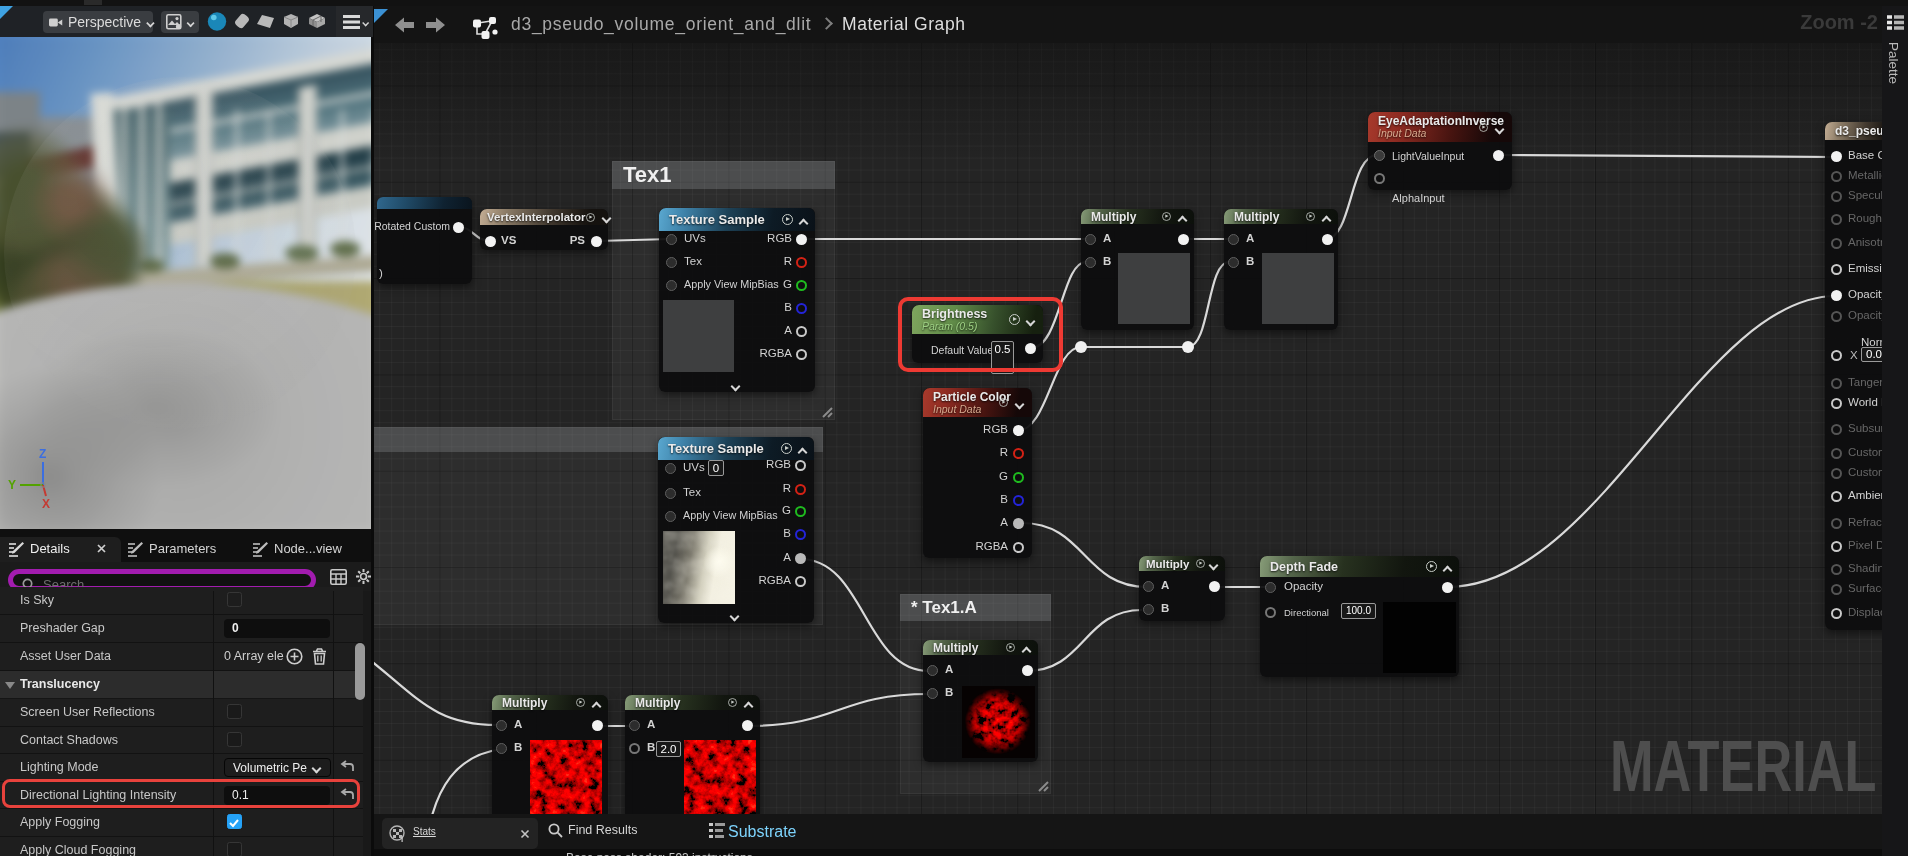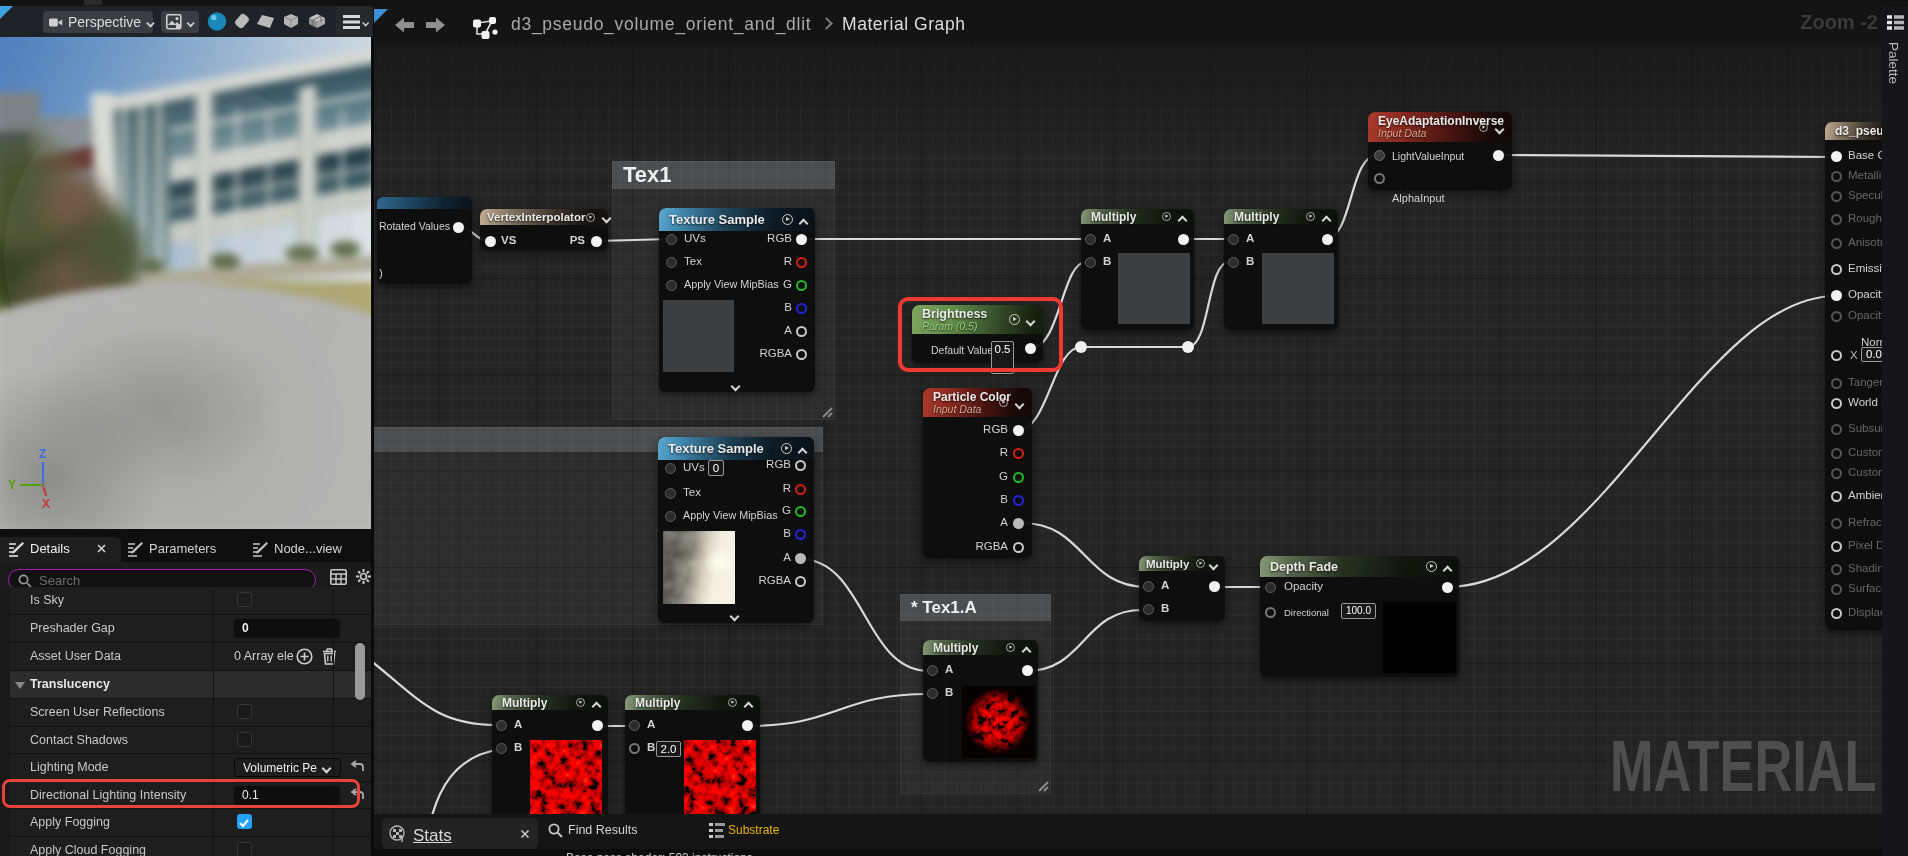--- a/index.html
+++ b/index.html
@@ -10,21 +10,21 @@
 
 
 #vp { position:absolute; left:0; top:6px; width:373px; height:523px; background:#1e2124; overflow:hidden; }
 #vptb { position:absolute; left:0; top:0; width:373px; height:31px; background:#1f2226; z-index:5; }
 .vbtn { position:absolute; top:5px; height:22px; background:#3a3d41; border-radius:4px; display:flex; align-items:center; color:#dcdcdc; }
 #photo { position:absolute; left:0; top:31px; width:373px; height:492px; overflow:hidden; background:#9db8d2; }
 #photoblur { position:absolute; left:0; top:0; width:373px; height:492px; filter:blur(4px); }
 
 
 #details { position:absolute; left:0; top:529px; width:371px; height:327px; background:#181818; overflow:hidden; }
-.drow { position:absolute; left:10px; width:363px; height:27px; background:#1e1e1e; border-bottom:1px solid #121212; }
+.drow { position:absolute; left:0; width:363px; height:27px; background:#1e1e1e; border-bottom:1px solid #121212; }
 .dlabel { position:absolute; left:20px; top:6px; font-size:12.5px; color:#c8c8c8; }
 .dcheck { position:absolute; left:227px; top:5px; width:15px; height:15px; background:#1a1a1a; border:1px solid #363636; border-radius:2.5px; }
 .dfield { position:absolute; left:224px; top:4px; width:106px; height:19px; background:#0e0e0e; border-radius:4px; color:#eee; font-size:12px; line-height:19px; padding-left:8px; }
 
 
 #gbar { position:absolute; left:374px; top:6px; width:1508px; height:37px; background:#141414; }
 #grid { position:absolute; left:374px; top:43px; width:1508px; height:771px; background-color:#242424; overflow:hidden;
   background-image:
    linear-gradient(rgba(0,0,0,0.38) 1px, transparent 1px),
    linear-gradient(90deg, rgba(0,0,0,0.38) 1px, transparent 1px),
@@ -234,21 +234,21 @@
         </svg>
       <span class="abs" style="left:149px;top:12px;font-size:13px;color:#d4d4d4;">Parameters</span>
       <svg class="abs" style="left:252px;top:12px" width="17" height="16" viewBox="0 0 17 16">
           <path d="M1 3 H8 M1 7 H6 M1 11 H5 M1 15 H10" stroke="#9a9a9a" stroke-width="1.8"></path>
           <path d="M14.5 1 L16 2.5 L6.5 12 L4 12.7 L4.7 10.2 Z" fill="#bdbdbd"></path>
         </svg>
       <span class="abs" style="left:274px;top:12px;font-size:13px;color:#d4d4d4;">Node...view</span>
     </div>
 
     <div class="abs" style="left:0;top:33px;width:371px;height:29px;background:#1b1b1b;">
-      <div class="abs" style="left:8px;top:7px;width:308px;height:22px;background:#111111;border:1px solid #a21caf;border-radius:12px;">
+      <div class="abs" style="left:8px;top:7px;width:308px;height:22px;background:#111111;border:5px solid #a21caf;border-radius:12px;">
         <svg class="abs" style="left:9px;top:4px" width="14" height="14" viewBox="0 0 14 14">
             <circle cx="5.5" cy="5.5" r="4.2" fill="none" stroke="#9a9a9a" stroke-width="1.7"></circle>
             <path d="M9 9 L13 13" stroke="#9a9a9a" stroke-width="1.7"></path>
           </svg>
         <span class="abs" style="left:30px;top:3px;font-size:13px;color:#6e6e6e;">Search</span>
       </div>
       <svg class="abs" style="left:330px;top:7px" width="17" height="16" viewBox="0 0 17 16">
           <rect x="0.8" y="0.8" width="15.4" height="14.4" rx="1.5" fill="none" stroke="#c9c9c9" stroke-width="1.6"></rect>
           <path d="M1 5 H16 M6 5 V15 M11 5 V15 M1 10 H16" stroke="#c9c9c9" stroke-width="1.4"></path>
         </svg>
@@ -379,21 +379,21 @@
       <path d="M374 683 C 464 683, 465 651, 555 651"></path>
       <path d="M-40 590 C 40 645, 50 682, 123 682"></path>
       <path d="M128 706 C 81 712, 62 747, 54 790 L 50 815"></path>
       <path d="M220 683 L 256 683"></path>
       <circle cx="707" cy="304" r="6" fill="#f0f0f0" stroke="none"></circle>
       <circle cx="814" cy="304" r="6" fill="#f0f0f0" stroke="none"></circle>
     </svg>
 
     <div class="node" style="left:3px;top:154px;width:95px;height:87px;">
       <div style="position:absolute;left:0;top:0;right:0;height:12px;border-radius:6px 6px 0 0;background:linear-gradient(100deg,#30688e 0%,#204b68 30%,#0f2231 70%,#0a141d 100%);"></div>
-      <span class="plab" style="right:22px;top:23px;font-size:10.5px;">Rotated Values</span>
+      <span class="plab" style="right:22px;top:23px;font-size:10.5px;">Rotated Custom</span>
       <span class="pin po" style="right:8px;top:25px;"></span>
       <span class="plab" style="left:2px;top:70px;">)</span>
     </div>
 
     <div class="node" style="left:106px;top:166px;width:128px;height:41px;">
       <div class="nhead htan" style="height:16px;font-size:11.5px;padding-left:7px;">VertexInterpolator
         <span class="hicons">
             <span class="cplay" style="transform:scale(0.8)"></span>
             <span class="chev"></span>
           </span></div>
@@ -670,35 +670,35 @@
       <div class="chev" style="position:absolute;left:73px;bottom:4px;"></div>
     </div>
   </div>
   <div id="bbar">
     <div class="abs" style="left:8px;top:4px;width:156px;height:31px;background:#232323;border-radius:5px;">
       <svg class="abs" style="left:7px;top:7px" width="18" height="18" viewBox="0 0 18 18">
         <circle cx="8" cy="8" r="7" fill="none" stroke="#b5b5b5" stroke-width="1.4"></circle>
         <path d="M4 4 h3 v3 h-3 Z M10 4 h3 v3 h-3 Z M7 7 h3 v3 h-3 Z M4 10 h3 v3 h-3 Z M10 10 h3 v3 h-3 Z" fill="#b5b5b5"></path>
         <text x="12" y="17" fill="#cfcfcf" font-size="8" font-weight="bold">i</text>
       </svg>
-      <span class="abs" style="left:31px;top:8px;font-size:17px;color:#d9d9d9;text-decoration:underline;">Stats</span>
+      <span class="abs" style="left:31px;top:8px;font-size:10px;color:#d9d9d9;text-decoration:underline;">Stats</span>
       <svg class="abs" style="left:138px;top:11px" width="10" height="10" viewBox="0 0 10 10">
           <path d="M1.5 1.5 L8.5 8.5 M8.5 1.5 L1.5 8.5" stroke="#c4c4c4" stroke-width="1.6"></path>
         </svg>
     </div>
     <svg class="abs" style="left:174px;top:9px" width="15" height="15" viewBox="0 0 15 15">
         <circle cx="6" cy="6" r="4.6" fill="none" stroke="#c9c9c9" stroke-width="1.8"></circle>
         <path d="M9.7 9.7 L14 14" stroke="#c9c9c9" stroke-width="1.8"></path>
       </svg>
     <span class="abs" style="left:194px;top:9px;font-size:12.5px;color:#d4d4d4;">Find Results</span>
     <svg class="abs" style="left:335px;top:9px" width="16" height="15" viewBox="0 0 16 15">
         <path d="M0 1.5 h4 M0 7.5 h4 M0 13.5 h4" stroke="#c9c9c9" stroke-width="3"></path>
         <path d="M6 1.5 h10 M6 7.5 h8 M6 13.5 h9" stroke="#9a9a9a" stroke-width="3"></path>
       </svg>
-    <span class="abs" style="left:354px;top:9px;font-size:12px;color:#eab308;">Substrate</span>
+    <span class="abs" style="left:354px;top:9px;font-size:16px;color:#7dd3fc;">Substrate</span>
     <div class="abs" style="left:0;top:35px;width:1508px;height:7px;background:#0d0d0d;overflow:hidden;">
       <span class="abs" style="left:192px;top:2px;font-size:12px;color:#c9c9c9;">Base pass shader: 593 instructions</span>
     </div>
     <div class="abs" style="left:1521px;top:35px;width:5px;height:5px;border-radius:50%;background:#8a8a8a;"></div>
   </div>
   <div id="pal">
     <svg class="abs" style="left:5px;top:9px" width="17" height="15" viewBox="0 0 17 15">
         <path d="M0 2 h5 M0 7.5 h5 M0 13 h5" stroke="#e8e8e8" stroke-width="3.4"></path>
         <path d="M7 2 h10 M7 7.5 h10 M7 13 h10" stroke="#b5b5b5" stroke-width="3.4"></path>
       </svg>

